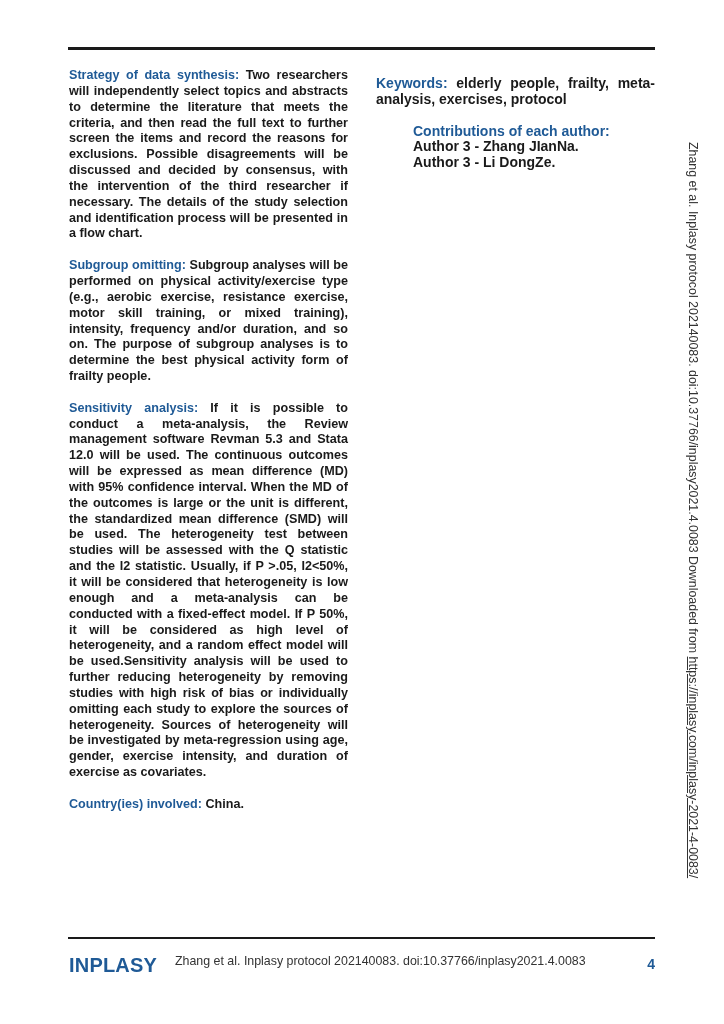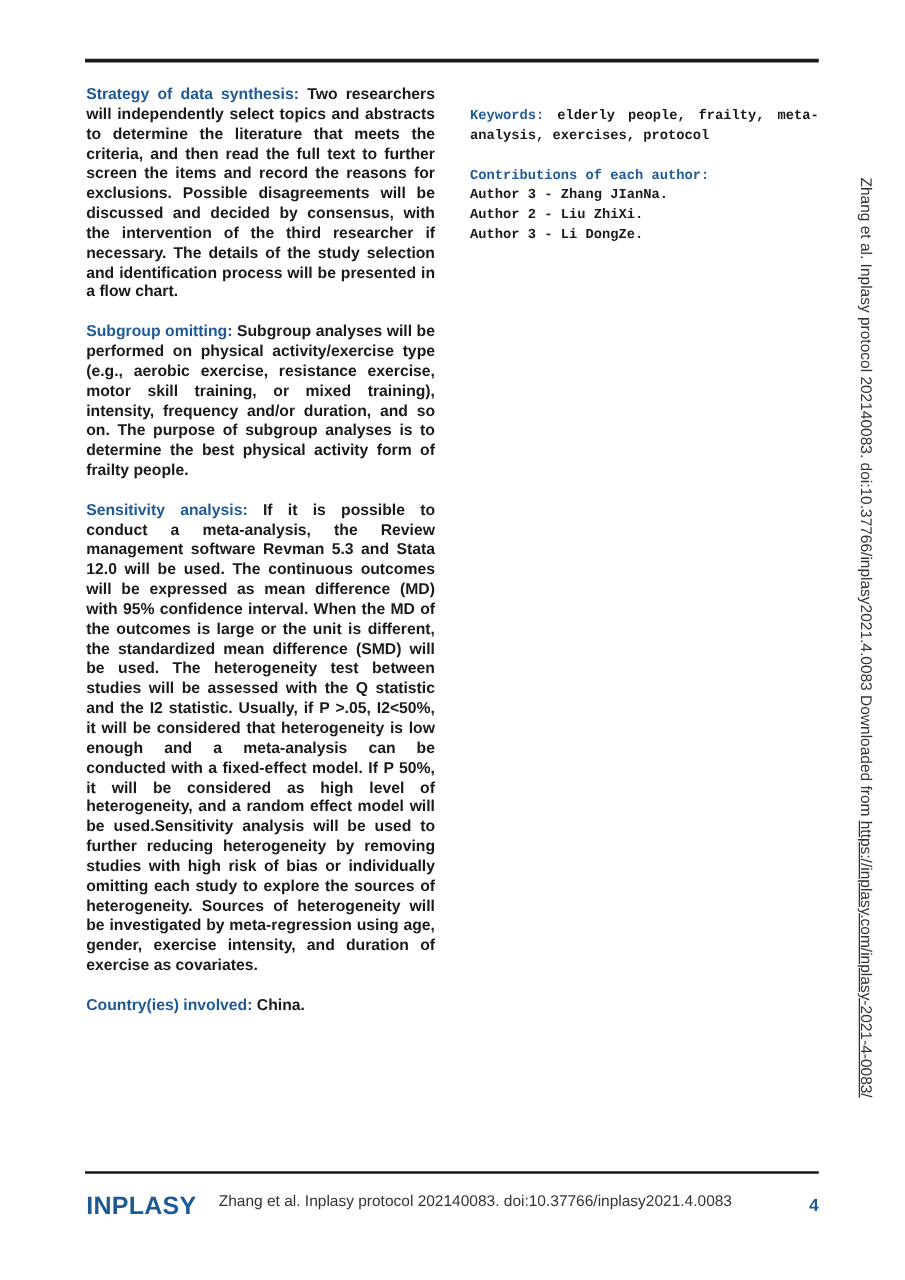--- a/index.html
+++ b/index.html
@@ -29,27 +29,26 @@
       top: 68px;
       width: 279px;
       font-weight: bold;
       font-size: 12.6px;
       line-height: 15.85px;
       text-align: justify;
     }
     .col-right {
       position: absolute;
       left: 376px;
-      top: 86px;
+      top: 76px;
       width: 279px;
       font-weight: bold;
-      font-size: 11px;
+      font-size: 14px;
       line-height: 15.85px;
       text-align: justify;
-      font-family: Liberation Mono, monospace;
     }
     .para {
       margin: 0 0 15.85px 0;
     }
     .para.last {
       margin-bottom: 0;
     }
     .heading {
       color: #1f5a96;
     }
@@ -131,24 +130,23 @@
   <p class="para last">
     <span class="heading">Country(ies) involved:</span><span> China.</span>
   </p>
 </div>
 
 <div class="col-right">
   <p class="para">
     <span class="heading">Keywords:</span><span> elderly people, frailty, meta-analysis, exercises, protocol</span>
   </p>
 
-  <div style="text-align:left;">
+  <div style="text-align:left;margin-left:37px;">
     <div class="heading">Contributions of each author:</div>
     <div>Author 3 - Zhang JIanNa.</div>
-    <div>Author 2 - Liu ZhiXi.</div>
     <div>Author 3 - Li DongZe.</div>
   </div>
 </div>
 
 <div class="side-text">
   <span>Zhang et al. Inplasy protocol 202140083. doi:10.37766/inplasy2021.4.0083 Downloaded from </span><span class="link">https://inplasy.com/inplasy-2021-4-0083/</span>
 </div>
 
 <div class="rule-bottom"></div>
 

